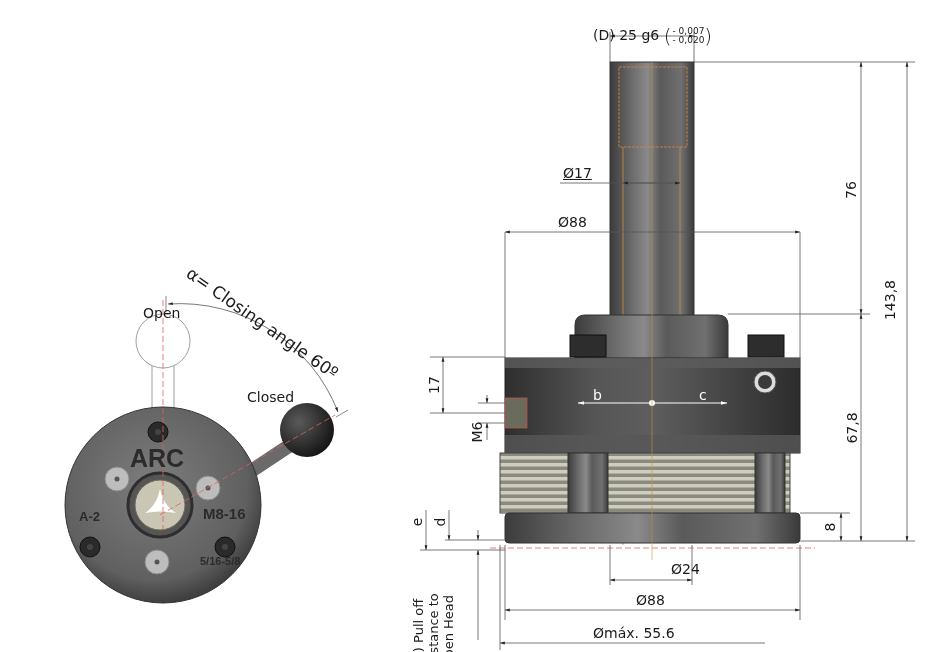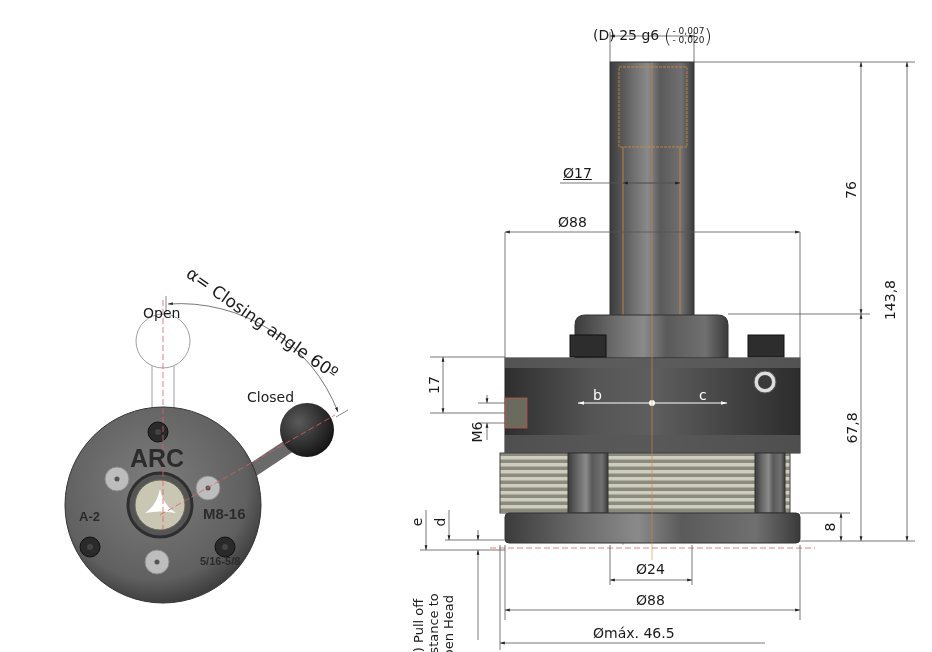--- a/index.html
+++ b/index.html
@@ -191,23 +191,23 @@
   <span>(D) 25 g6</span>
   <span class="paren">(</span><span class="tol">
       <span>- 0,007</span>
       <span>- 0,020</span>
     </span><span class="paren">)</span>
 </div>
 <div class="lbl" style="left:563px;top:165px;text-decoration:underline;">Ø17</div>
 <div class="lbl" style="left:558px;top:214px;">Ø88</div>
 <div class="lbl" style="left:593px;top:387px;color:#fff;">b</div>
 <div class="lbl" style="left:699px;top:387px;color:#fff;">c</div>
-<div class="lbl" style="left:636px;top:561px;">Ø24</div>
+<div class="lbl" style="left:671px;top:561px;">Ø24</div>
 <div class="lbl" style="left:636px;top:592px;">Ø88</div>
-<div class="lbl" style="left:593px;top:625px;">Ømáx. 46.5</div>
+<div class="lbl" style="left:593px;top:625px;">Ømáx. 55.6</div>
 
 <div class="lbl" style="left:842px;top:182px;transform:rotate(-90deg);">76</div>
 <div class="lbl" style="left:870px;top:292px;transform:rotate(-90deg);">143,8</div>
 <div class="lbl" style="left:836px;top:420px;transform:rotate(-90deg);">67,8</div>
 <div class="lbl" style="left:826px;top:519px;transform:rotate(-90deg);">8</div>
 <div class="lbl" style="left:425px;top:377px;transform:rotate(-90deg);">17</div>
 <div class="lbl" style="left:466px;top:424px;transform:rotate(-90deg);">M6</div>
 <div class="lbl" style="left:413px;top:514px;transform:rotate(-90deg);">e</div>
 <div class="lbl" style="left:436px;top:514px;transform:rotate(-90deg);">d</div>
 

